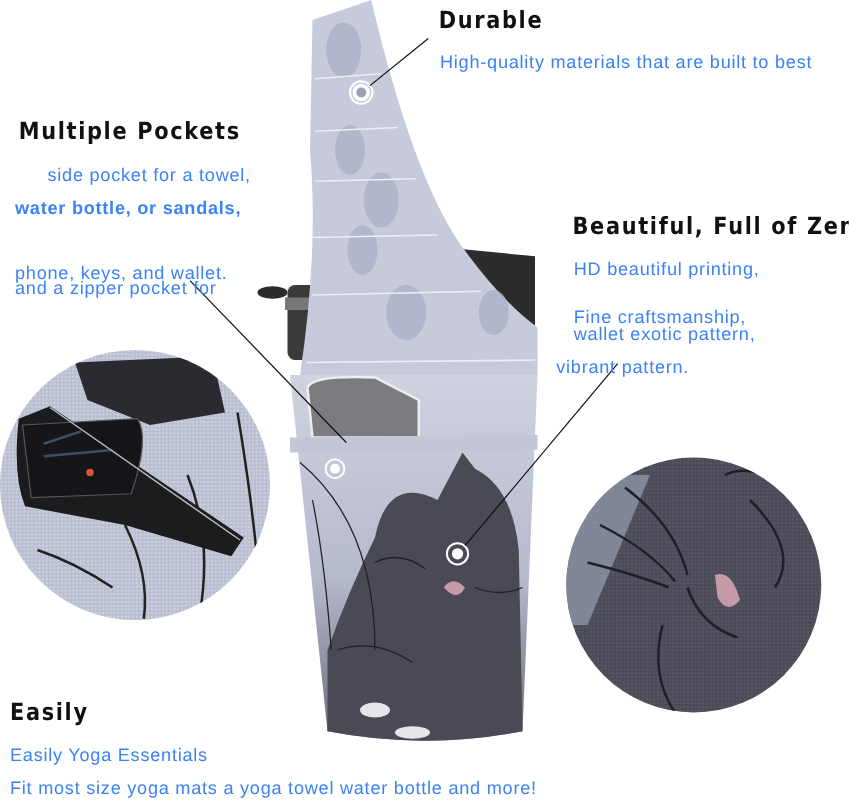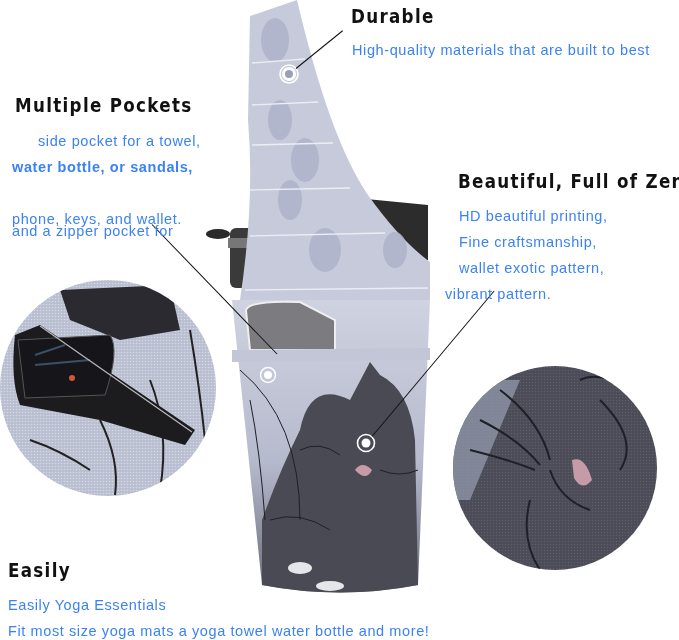--- a/index.html
+++ b/index.html
@@ -134,19 +134,19 @@
 <div class="body-text" style="left:352px;top:37px;">High-quality materials that are built to best</div>
 
 <div class="heading" style="left:15px;top:94px;">Multiple  Pockets</div>
 <div class="body-text" style="left:14px;top:128px;margin-left:24px;">side pocket for a towel,</div>
 <div class="body-text" style="left:12px;top:154px;font-weight:bold;">water bottle, or sandals,</div>
 <div class="body-text" style="left:12px;top:180px;margin-top:38px;">and a zipper pocket for</div>
 <div class="body-text" style="left:12px;top:206px;text-align:center;">phone,   keys,   and  wallet.</div>
 
 <div class="heading" style="left:458px;top:170px;">Beautiful,  Full  of  Zen</div>
 <div class="body-text" style="left:459px;top:203px;">HD beautiful printing,</div>
-<div class="body-text" style="left:459px;top:229px;">Fine craftsmanship,</div>
+<div class="body-text" style="left:459px;top:241px;">Fine craftsmanship,</div>
 <div class="body-text" style="left:459px;top:255px;">wallet exotic pattern,</div>
 <div class="body-text" style="left:445px;top:281px;">vibrant pattern.</div>
 
 <div class="heading" style="left:8px;top:559px;">Easily</div>
 <div class="body-text" style="left:8px;top:592px;">Easily Yoga Essentials</div>
 <div class="body-text" style="left:8px;top:618px;">Fit most size yoga mats a yoga towel water bottle and more!</div>
 
 </body></html>

